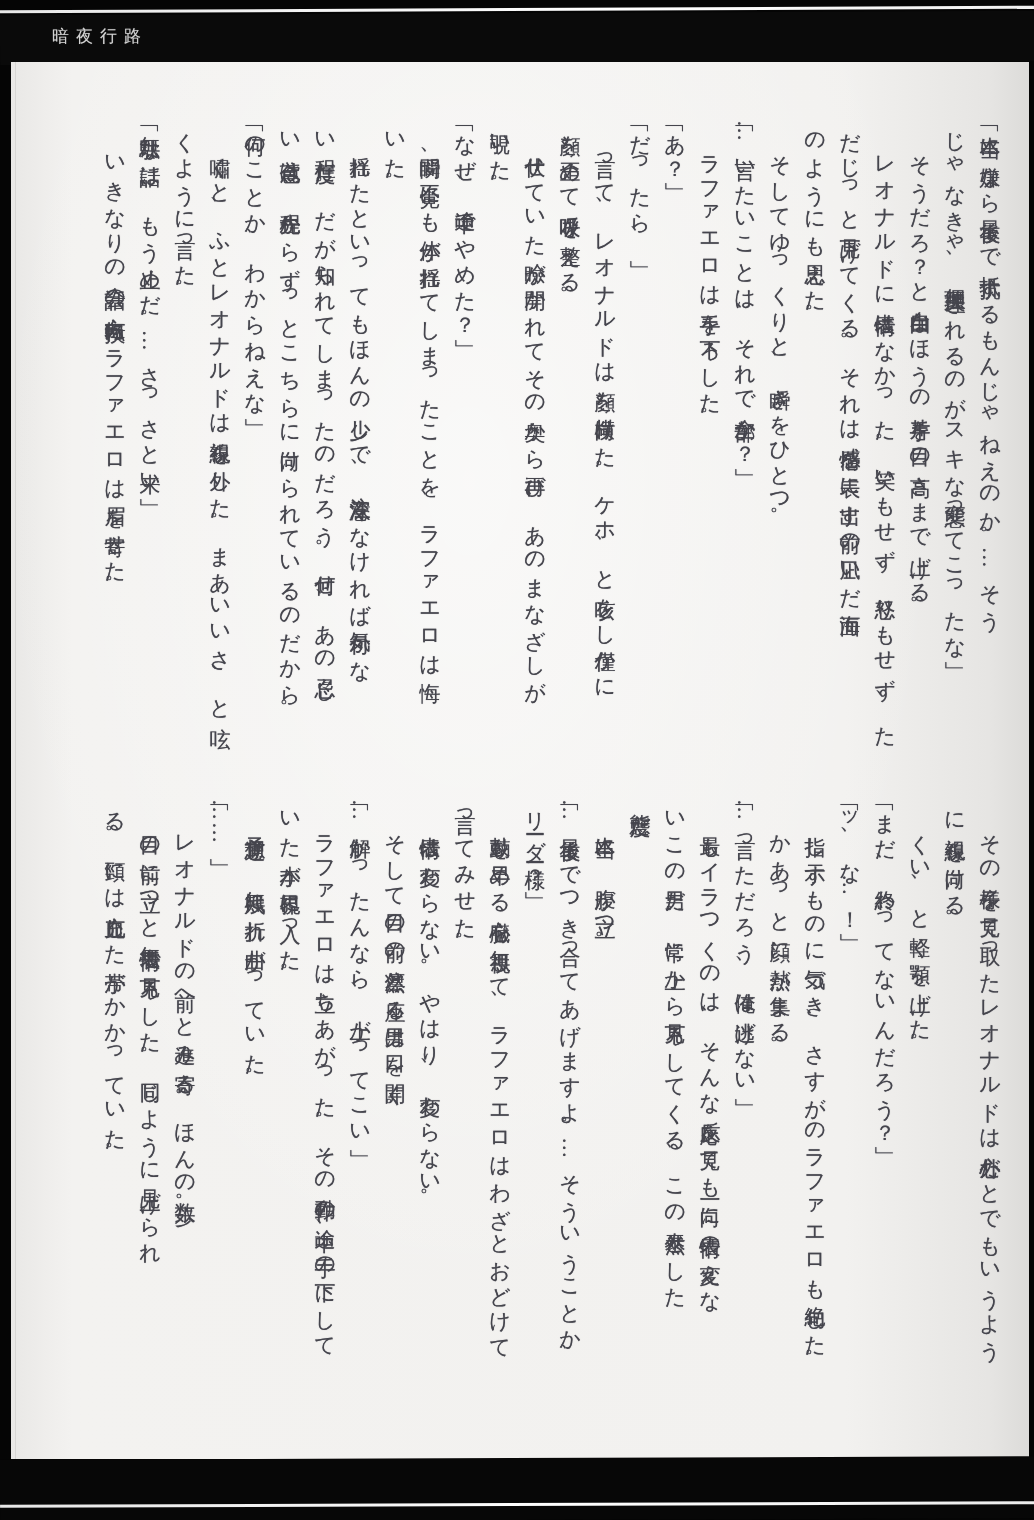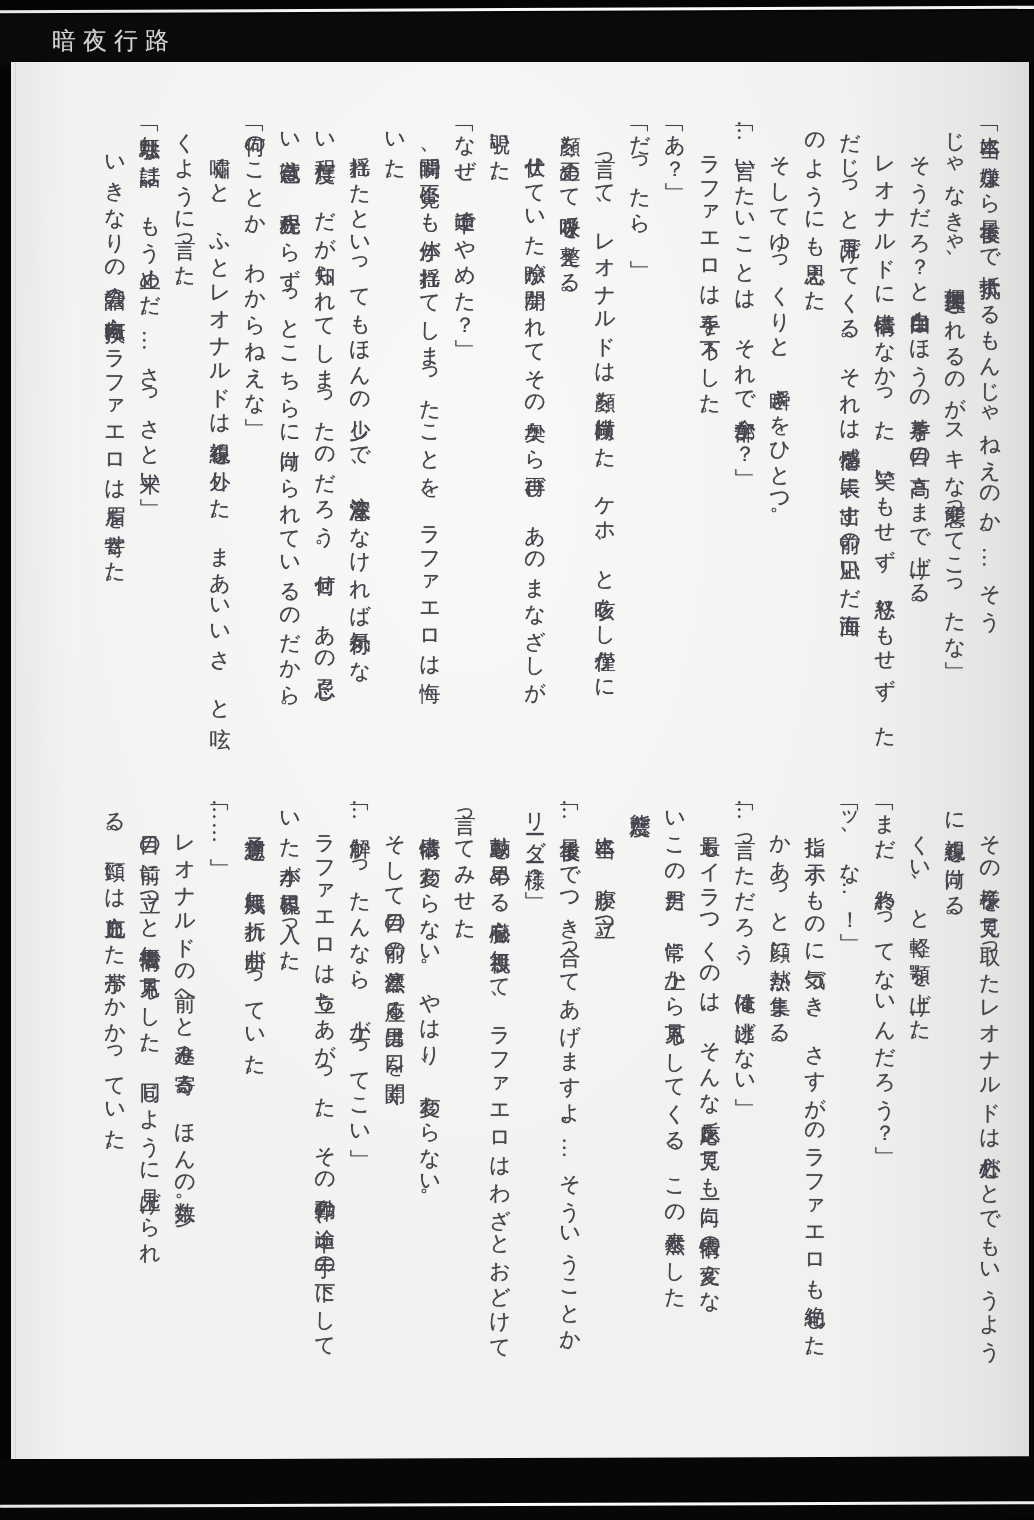--- a/index.html
+++ b/index.html
@@ -16,21 +16,21 @@
     transform: rotate(-0.25deg);
   }
   .header-bar {
     position: absolute; top: 13px; left: 0; width: 100%; height: 50px;
     background: #0a0a0a;
     transform: rotate(-0.25deg);
   }
   .page-title {
     position: absolute; left: 52px; top: 10px;
     color: #d2d2d2;
-    font-size: 24px;
+    font-size: 17px;
     letter-spacing: 7px;
     text-shadow: 0 0 1px rgba(255,255,255,.35);
   }
   .paper {
     position: absolute; left: 11px; right: 5px; top: 62px; bottom: 61px;
     background:
       radial-gradient(ellipse at 45% 30%, rgba(255,255,255,.55), rgba(255,255,255,0) 60%),
       linear-gradient(90deg, #e9e8e6 0%, #f3f2f0 6%, #f2f1ef 82%, #e6e5e3 96%, #dcdbd9 100%);
   }
   .paper::after { 

